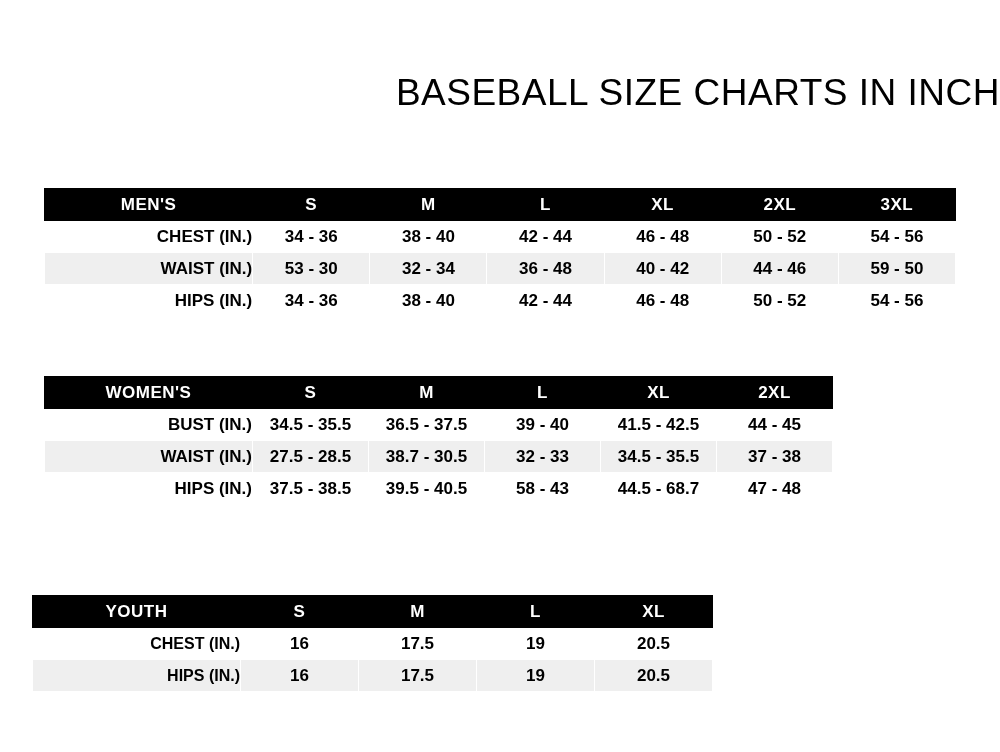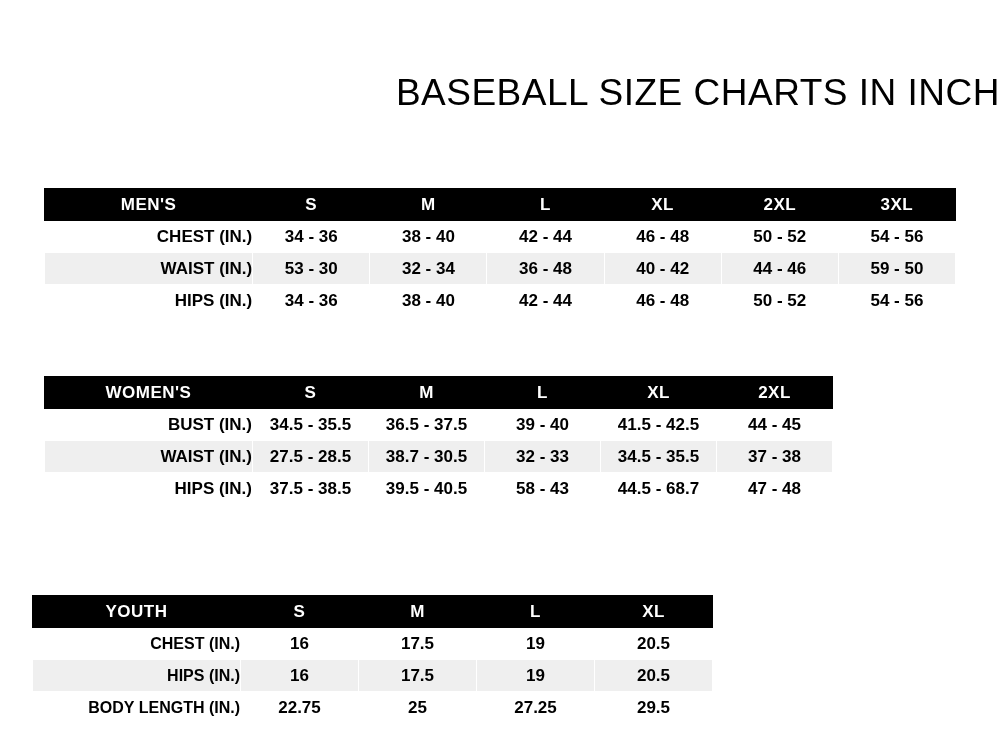--- a/index.html
+++ b/index.html
@@ -222,23 +222,16 @@
         <td>19</td>
         <td>20.5</td>
       </tr>
       <tr class="alt">
         <td class="rowlabel">HIPS (IN.)</td>
         <td>16</td>
         <td>17.5</td>
         <td>19</td>
         <td>20.5</td>
       </tr>
-      <tr>
-        <td class="rowlabel">BODY LENGTH (IN.)</td>
-        <td>22.75</td>
-        <td>25</td>
-        <td>27.25</td>
-        <td>29.5</td>
-      </tr>
     </tbody>
   </table>
 
 </div>
 
 </body></html>

